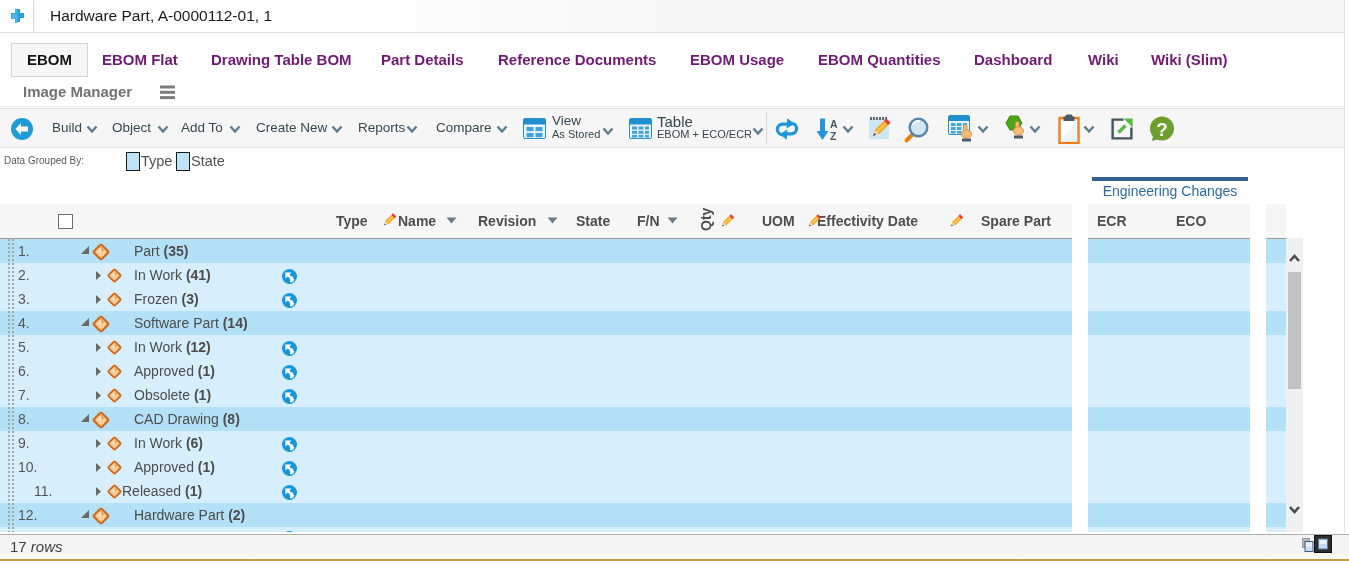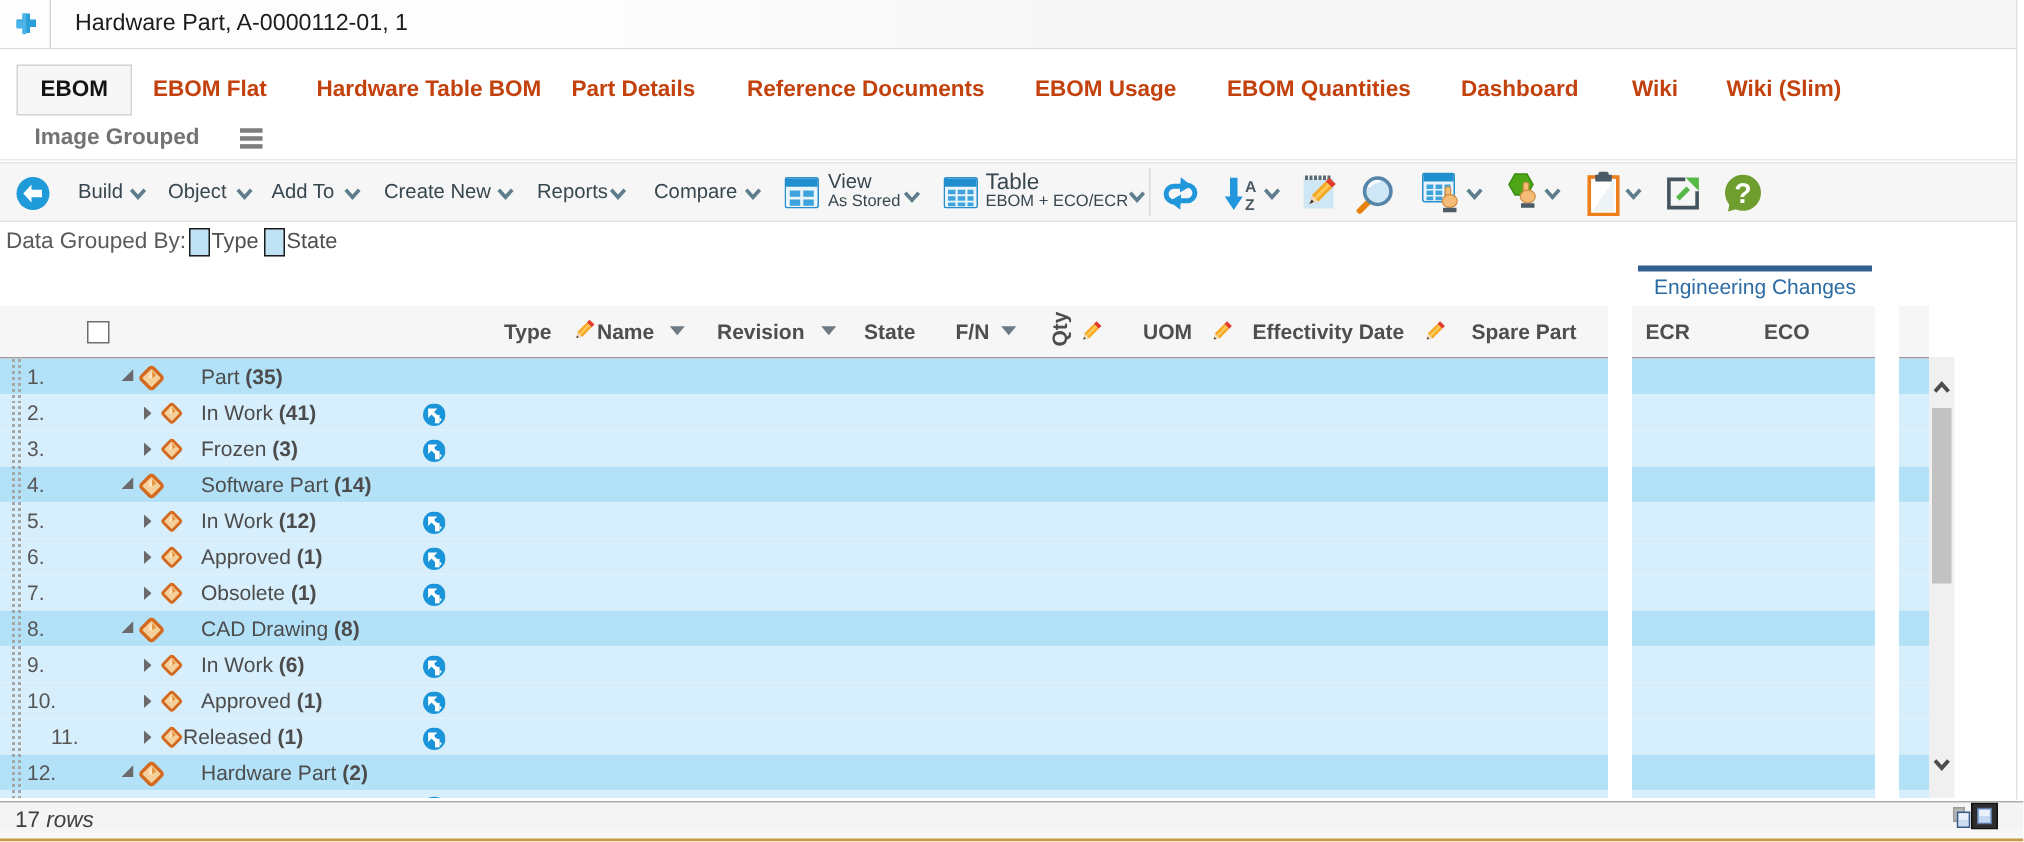--- a/index.html
+++ b/index.html
@@ -5,29 +5,29 @@
   html,body{margin:0;padding:0;}
   body{width:1349px;height:561px;position:relative;overflow:hidden;background:#fff;
        font-family:"Liberation Sans",sans-serif;}
   .abs{position:absolute;}
   
   #titlebar{left:0;top:0;width:1344px;height:32px;background:linear-gradient(90deg,#fdfdfd 0%,#fdfdfd 30%,#f6f6f6 55%,#f6f6f6 100%);border-bottom:1px solid #dcdcdc;}
   #titlesep{left:33px;top:0;width:1px;height:32px;background:#d8d8d8;}
   #title{left:50px;top:0;height:32px;line-height:32px;font-size:15.5px;color:#1c1c1c;}
   
   #tabband{left:0;top:33px;width:1344px;height:73px;background:#fff;border-bottom:1px solid #e8e8e8;}
-  .tab{top:48px;height:24px;line-height:24px;font-size:15px;font-weight:bold;color:#c2410c;white-space:nowrap;}
+  .tab{top:48px;height:24px;line-height:24px;font-size:15px;font-weight:bold;color:#701a75;white-space:nowrap;}
   #tab-active{left:11px;top:43px;width:75px;height:32px;background:#f7f7f7;border:1px solid #d4d4d4;
       font-size:15px;font-weight:bold;color:#141414;text-align:center;line-height:32px;}
   .tab2{top:80px;height:24px;line-height:24px;font-size:15px;font-weight:bold;color:#737373;}
   
   #toolbar{left:0;top:108px;width:1344px;height:38px;background:#f6f6f6;border-top:1px solid #e5e5e5;border-bottom:1px solid #e2e2e2;}
   .mitem{top:108px;height:39px;line-height:39px;font-size:13.5px;color:#37474f;}
   
-  #grpline{left:4px;top:147px;height:28px;line-height:28px;font-size:15px;color:#5a5a5a;}
+  #grpline{left:4px;top:147px;height:28px;line-height:28px;font-size:10px;color:#5a5a5a;}
   .grpbox{top:152px;width:12px;height:17px;background:#bfe3f4;border:1px solid #1a1a1a;}
   
   #ecbar{left:1092px;top:177px;width:156px;height:4px;background:#33608f;}
   #eclabel{left:1092px;top:183px;width:156px;text-align:center;font-size:14px;color:#2d6ca3;}
   
   .thead{top:204px;height:34px;background:#f6f6f6;border-bottom:1px solid #9b9b9b;}
   .hlabel{top:204px;height:34px;line-height:34px;font-size:14px;font-weight:bold;color:#4e4e4e;white-space:nowrap;}
   
   .rowband{height:24px;}
   .dark{background:#b2e1f8;}
@@ -47,29 +47,29 @@
   <div class="abs" id="titlesep"></div>
   <svg class="abs" style="left:10px;top:8px" width="15" height="15" viewBox="0 0 15 15">
     <path d="M5 1 h5 v4 h4 v5 h-4 v4 h-5 v-4 h-4 v-5 h4 z" fill="#2a9fd8"></path>
     <path d="M5 1 h2.5 v14 h-2.5 v-4 h-4 v-5 h4 z" fill="#4db4e8"></path>
   </svg>
   <div class="abs" id="title">Hardware Part, A-0000112-01, 1</div>
 
   <div class="abs" id="tabband"></div>
   <div class="abs" id="tab-active">EBOM</div>
   <div class="abs tab" style="left:102px">EBOM Flat</div>
-  <div class="abs tab" style="left:211px">Hardware Table BOM</div>
+  <div class="abs tab" style="left:211px">Drawing Table BOM</div>
   <div class="abs tab" style="left:381px">Part Details</div>
   <div class="abs tab" style="left:498px">Reference Documents</div>
   <div class="abs tab" style="left:690px">EBOM Usage</div>
   <div class="abs tab" style="left:818px">EBOM Quantities</div>
   <div class="abs tab" style="left:974px">Dashboard</div>
   <div class="abs tab" style="left:1088px">Wiki</div>
   <div class="abs tab" style="left:1151px">Wiki (Slim)</div>
-  <div class="abs tab2" style="left:23px">Image Grouped</div>
+  <div class="abs tab2" style="left:23px">Image Manager</div>
   <svg class="abs" style="left:159px;top:85px" width="18" height="15" viewBox="0 0 18 15">
     <rect x="1" y="0.5" width="15" height="3" fill="#7d7d7d"></rect>
     <rect x="1" y="5.8" width="15" height="3" fill="#7d7d7d"></rect>
     <rect x="1" y="11.1" width="15" height="3" fill="#7d7d7d"></rect>
   </svg>
 
   <div class="abs" id="toolbar"></div>
   <svg class="abs" style="left:10px;top:117px" width="24" height="24" viewBox="0 0 24 24">
     <circle cx="12" cy="12" r="11" fill="#1e9bd8"></circle>
     <path d="M11 6 L5.5 12 L11 18 L11 14.5 L18 14.5 L18 9.5 L11 9.5 Z" fill="#fff"></path>
@@ -250,21 +250,21 @@
   <div class="abs thead" style="left:1088px;width:162px"></div>
   <div class="abs thead" style="left:1266px;width:20px"></div>
   <div class="abs" style="left:58px;top:214px;width:13px;height:13px;border:1px solid #6e6e6e;background:#fff"></div>
   <div class="abs hlabel" style="left:336px">Type</div>
   <div class="abs hlabel" style="left:398px">Name</div>
   <div class="abs hlabel" style="left:478px">Revision</div>
   <div class="abs hlabel" style="left:576px">State</div>
   <div class="abs hlabel" style="left:637px">F/N</div>
   <div class="abs" style="left:699px;top:208px;width:14px;height:23px;writing-mode:vertical-rl;transform:rotate(180deg);font-size:14px;font-weight:bold;color:#4e4e4e;line-height:14px;">Qty</div>
   <div class="abs hlabel" style="left:762px">UOM</div>
-  <div class="abs hlabel" style="left:835px">Effectivity Date</div>
+  <div class="abs hlabel" style="left:817px">Effectivity Date</div>
   <div class="abs hlabel" style="left:981px">Spare Part</div>
   <div class="abs hlabel" style="left:1097px">ECR</div>
   <div class="abs hlabel" style="left:1176px">ECO</div>
   <svg class="abs" style="left:381px;top:211px" width="17" height="17" viewBox="0 0 17 17">
     <g transform="rotate(45 8.5 8.5)">
       <rect x="6.5" y="1.5" width="4.6" height="2.6" fill="#e23d2e"></rect>
       <rect x="6.5" y="4.1" width="4.6" height="9" fill="#f7a823"></rect>
       <rect x="8" y="4.1" width="1.6" height="9" fill="#fdc95d"></rect>
       <polygon points="6.5,13.1 11.1,13.1 8.8,16.4" fill="#efd9b8"></polygon>
       <polygon points="8,14.8 9.7,14.8 8.8,16.4" fill="#333"></polygon>

